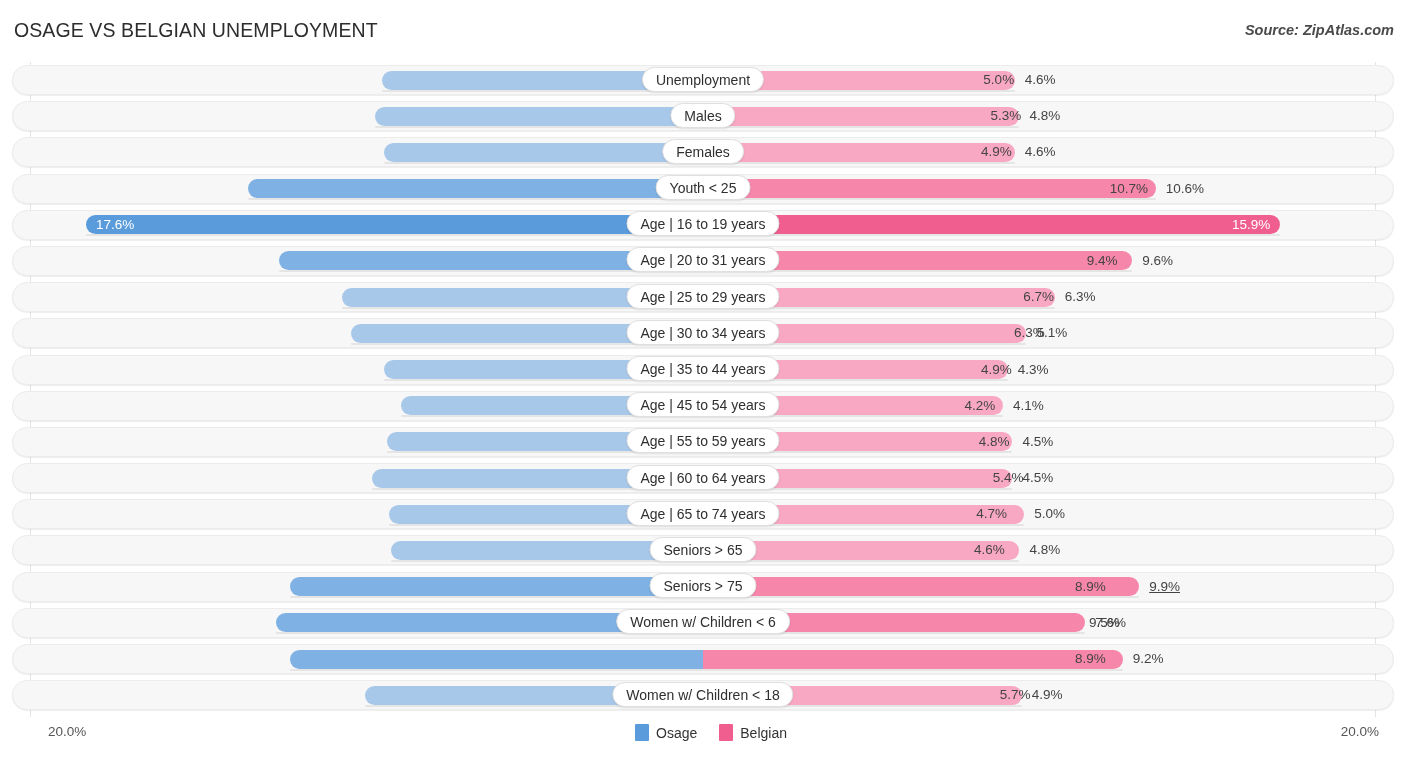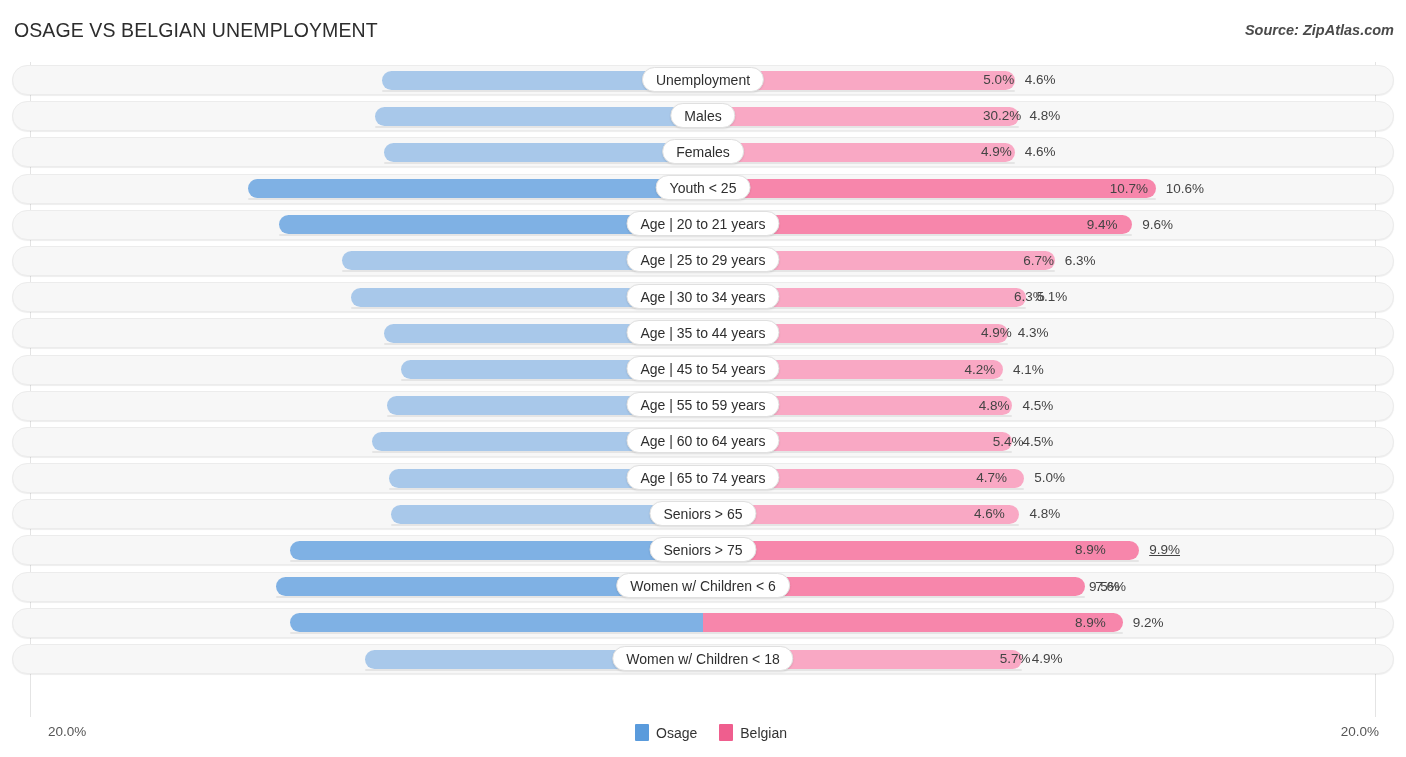--- a/index.html
+++ b/index.html
@@ -207,21 +207,21 @@
         <div class="bar left" style="width: 321.133px; background: rgb(168, 200, 234);"></div>
         <div class="bar right" style="width: 311.741px; background: rgb(249, 168, 196);"></div>
         <div class="val left" style="right: 391.867px;">5.0%</div>
         <div class="val right" style="left: 1024.74px;">4.6%</div>
         <div class="pill">Unemployment</div>
       </div>
       <div class="row">
         <div class="track"></div>
         <div class="bar left" style="width: 328.178px; background: rgb(168, 200, 234);"></div>
         <div class="bar right" style="width: 316.437px; background: rgb(249, 168, 196);"></div>
-        <div class="val left" style="right: 384.822px;">30.2%</div>
+        <div class="val left" style="right: 384.822px;">5.3%</div>
         <div class="val right" style="left: 1029.44px;">4.8%</div>
         <div class="pill">Males</div>
       </div>
       <div class="row">
         <div class="track"></div>
         <div class="bar left" style="width: 318.785px; background: rgb(168, 200, 234);"></div>
         <div class="bar right" style="width: 311.741px; background: rgb(249, 168, 196);"></div>
         <div class="val left" style="right: 394.215px;">4.9%</div>
         <div class="val right" style="left: 1024.74px;">4.6%</div>
         <div class="pill">Females</div>
@@ -229,25 +229,33 @@
       <div class="row">
         <div class="track"></div>
         <div class="bar left" style="width: 454.978px; background: rgb(127, 177, 228);"></div>
         <div class="bar right" style="width: 452.63px; background: rgb(247, 134, 171);"></div>
         <div class="val left" style="right: 258.022px;">10.7%</div>
         <div class="val right" style="left: 1165.63px;">10.6%</div>
         <div class="pill">Youth &lt; 25</div>
       </div>
       <div class="row">
         <div class="track"></div>
+        <div class="bar left" style="width: 617px; background: rgb(90, 155, 220);"></div>
+        <div class="bar right" style="width: 577.081px; background: rgb(239, 94, 142);"></div>
+        <div class="val left inside" style="left: 96px;">17.6%</div>
+        <div class="val right inside" style="left: 1232.08px;">15.9%</div>
+        <div class="pill">Age | 16 to 19 years</div>
+      </div>
+      <div class="row">
+        <div class="track"></div>
         <div class="bar left" style="width: 424.452px; background: rgb(127, 177, 228);"></div>
         <div class="bar right" style="width: 429.148px; background: rgb(247, 134, 171);"></div>
         <div class="val left" style="right: 288.548px;">9.4%</div>
         <div class="val right" style="left: 1142.15px;">9.6%</div>
-        <div class="pill">Age | 20 to 21 years</div>
+        <div class="pill">Age | 20 to 31 years</div>
       </div>
       <div class="row">
         <div class="track"></div>
         <div class="bar left" style="width: 361.052px; background: rgb(168, 200, 234);"></div>
         <div class="bar right" style="width: 351.659px; background: rgb(249, 168, 196);"></div>
         <div class="val left" style="right: 351.948px;">6.7%</div>
         <div class="val right" style="left: 1064.66px;">6.3%</div>
         <div class="pill">Age | 25 to 29 years</div>
       </div>
       <div class="row">

